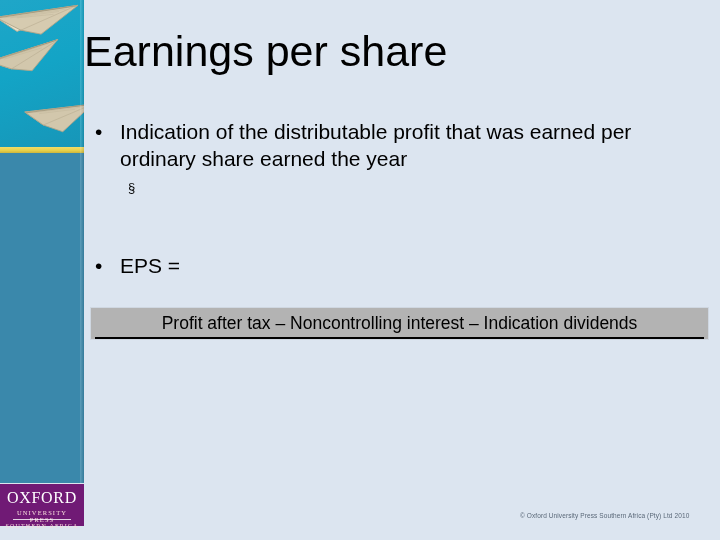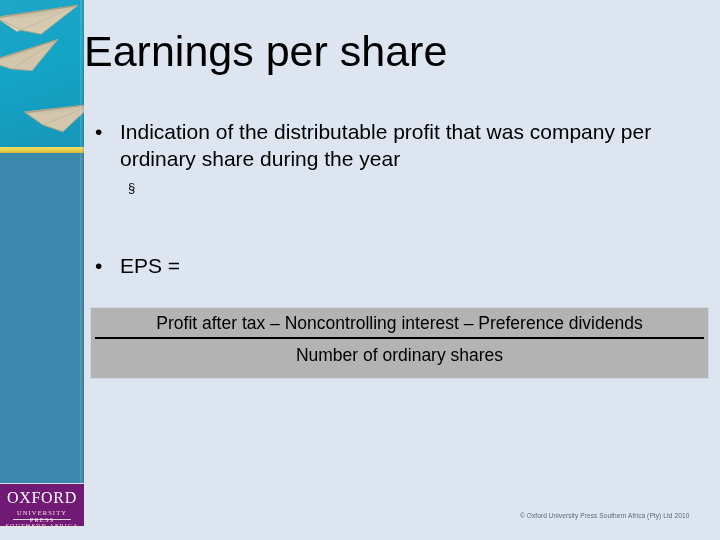--- a/index.html
+++ b/index.html
@@ -280,37 +280,36 @@
     <div id="logo-rule"></div>
     <div id="logo-sub2">SOUTHERN AFRICA</div>
   </div>
 
   <div id="title">Earnings per share</div>
 
   <div id="body-area">
 
     <div class="bullet-l1">
       <span class="marker">•</span>
-      <span>Indication of the distributable profit that was company per ordinary share during the year</span>
+      <span>Indication of the distributable profit that was earned per ordinary share earned the year</span>
     </div>
 
     <div class="bullet-l2">
       <span class="marker">§</span>
     </div>
 
   </div>
 
   <div id="eps-line">
     <div class="bullet-l1">
       <span class="marker">•</span>
       <span>EPS =</span>
     </div>
   </div>
 
   <div id="formula">
-    <div id="numerator">Profit after tax  –  Noncontrolling interest  –  Preference dividends</div>
+    <div id="numerator">Profit after tax  –  Noncontrolling interest  –  Indication dividends</div>
     <div id="frac-bar"></div>
-    <div id="denominator">Number of ordinary shares</div>
   </div>
 
   <div id="footer-copyright">© Oxford University Press Southern Africa (Pty) Ltd 2010</div>
 
 </div>
 
 </body></html>

